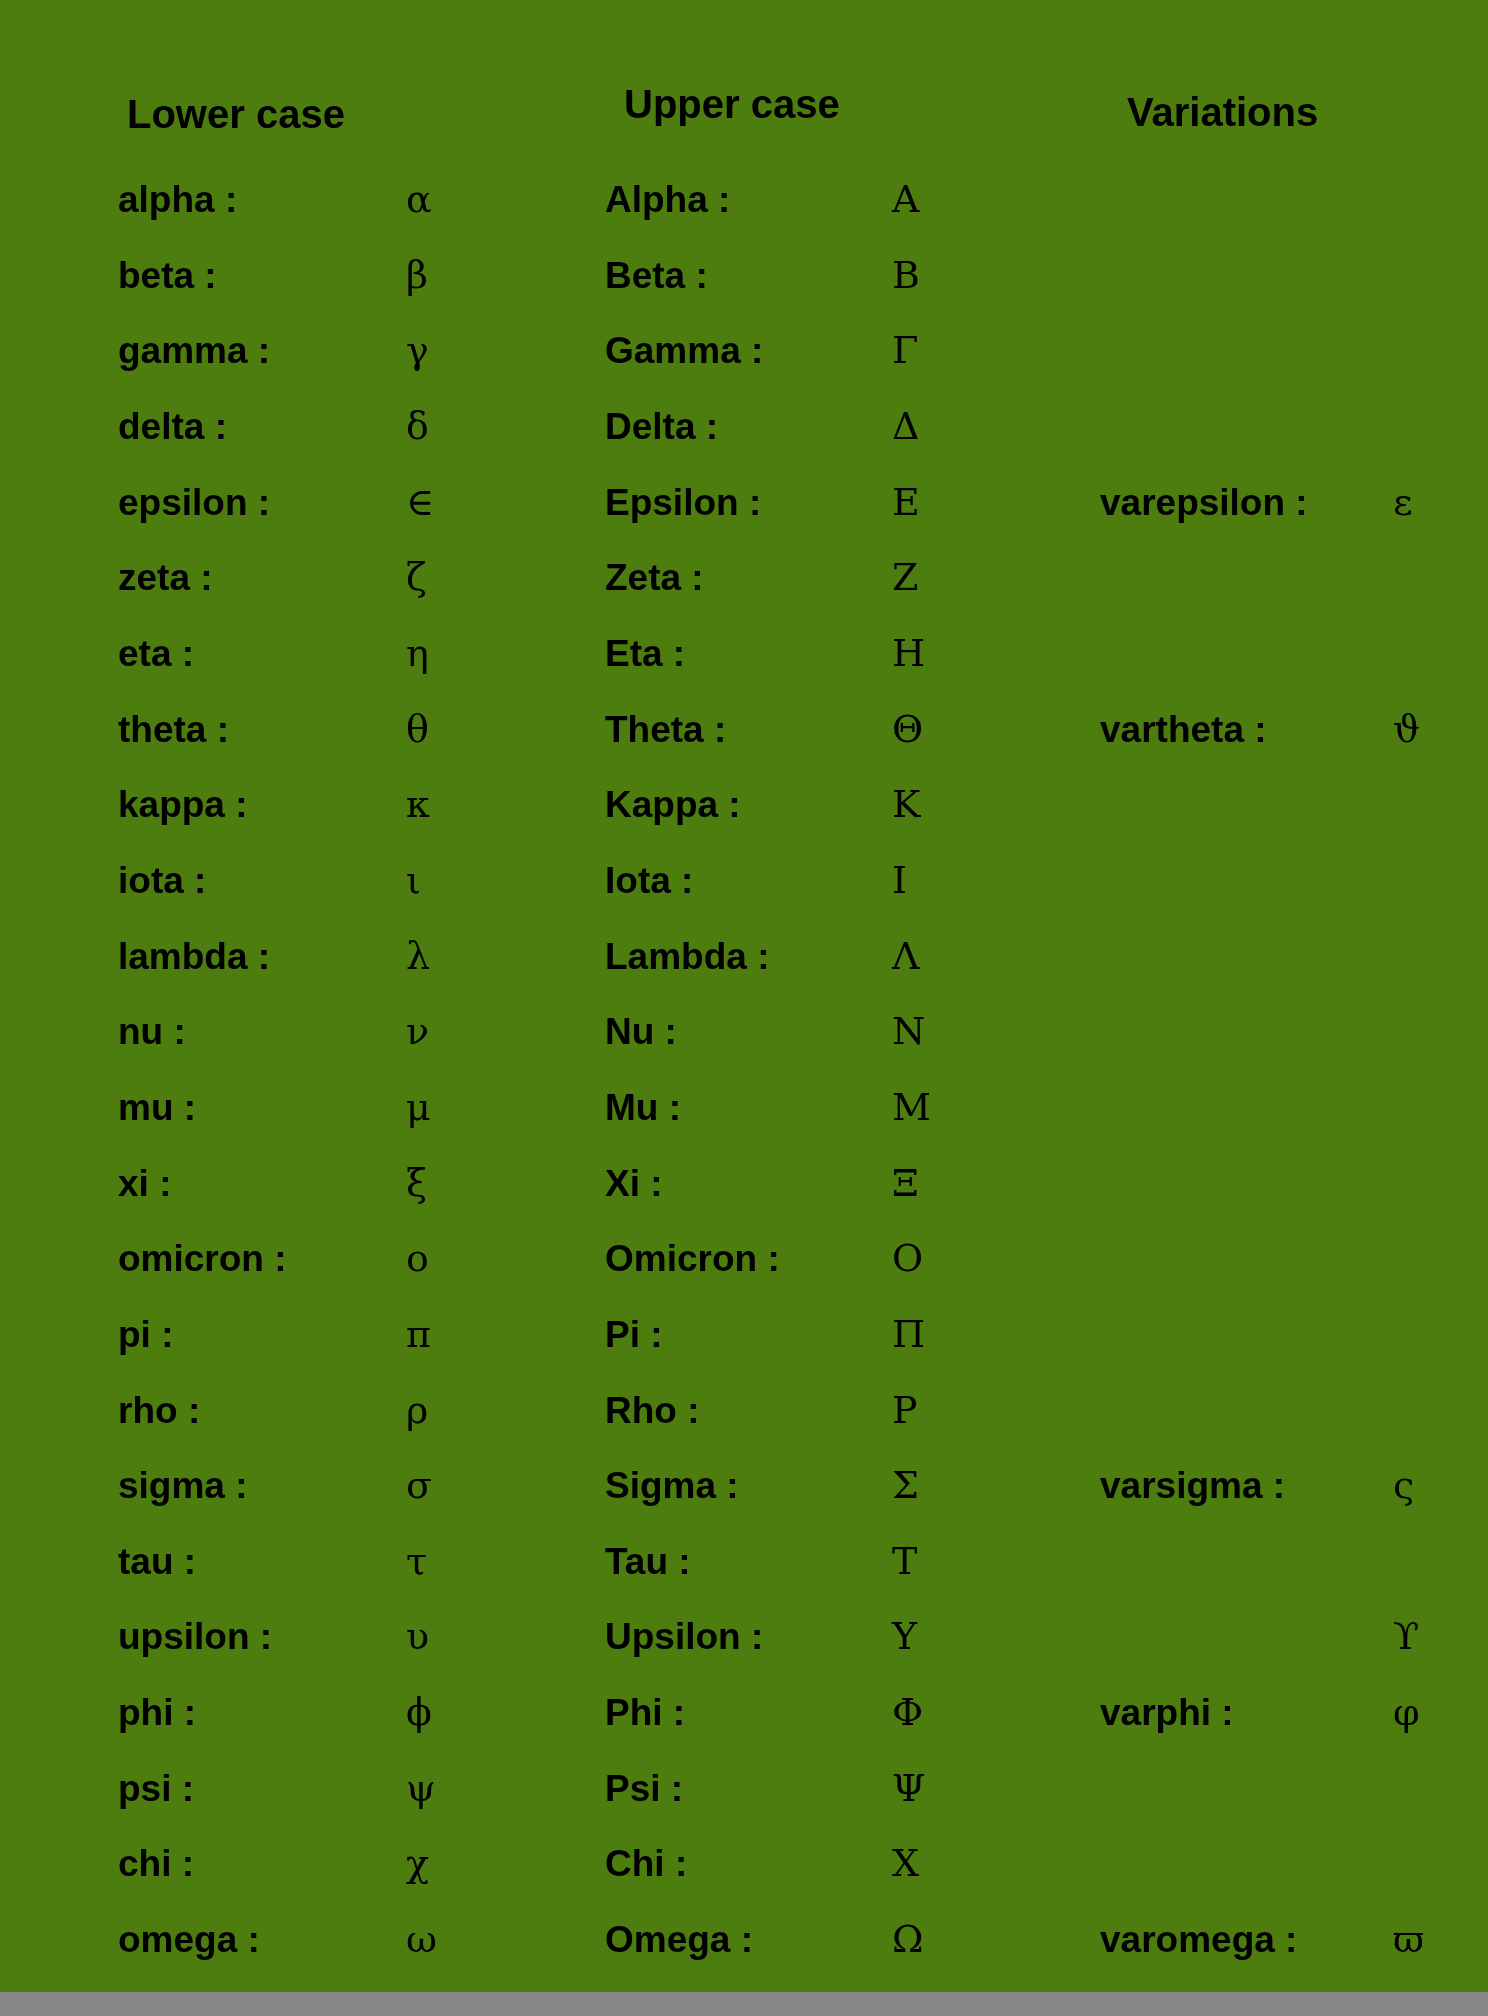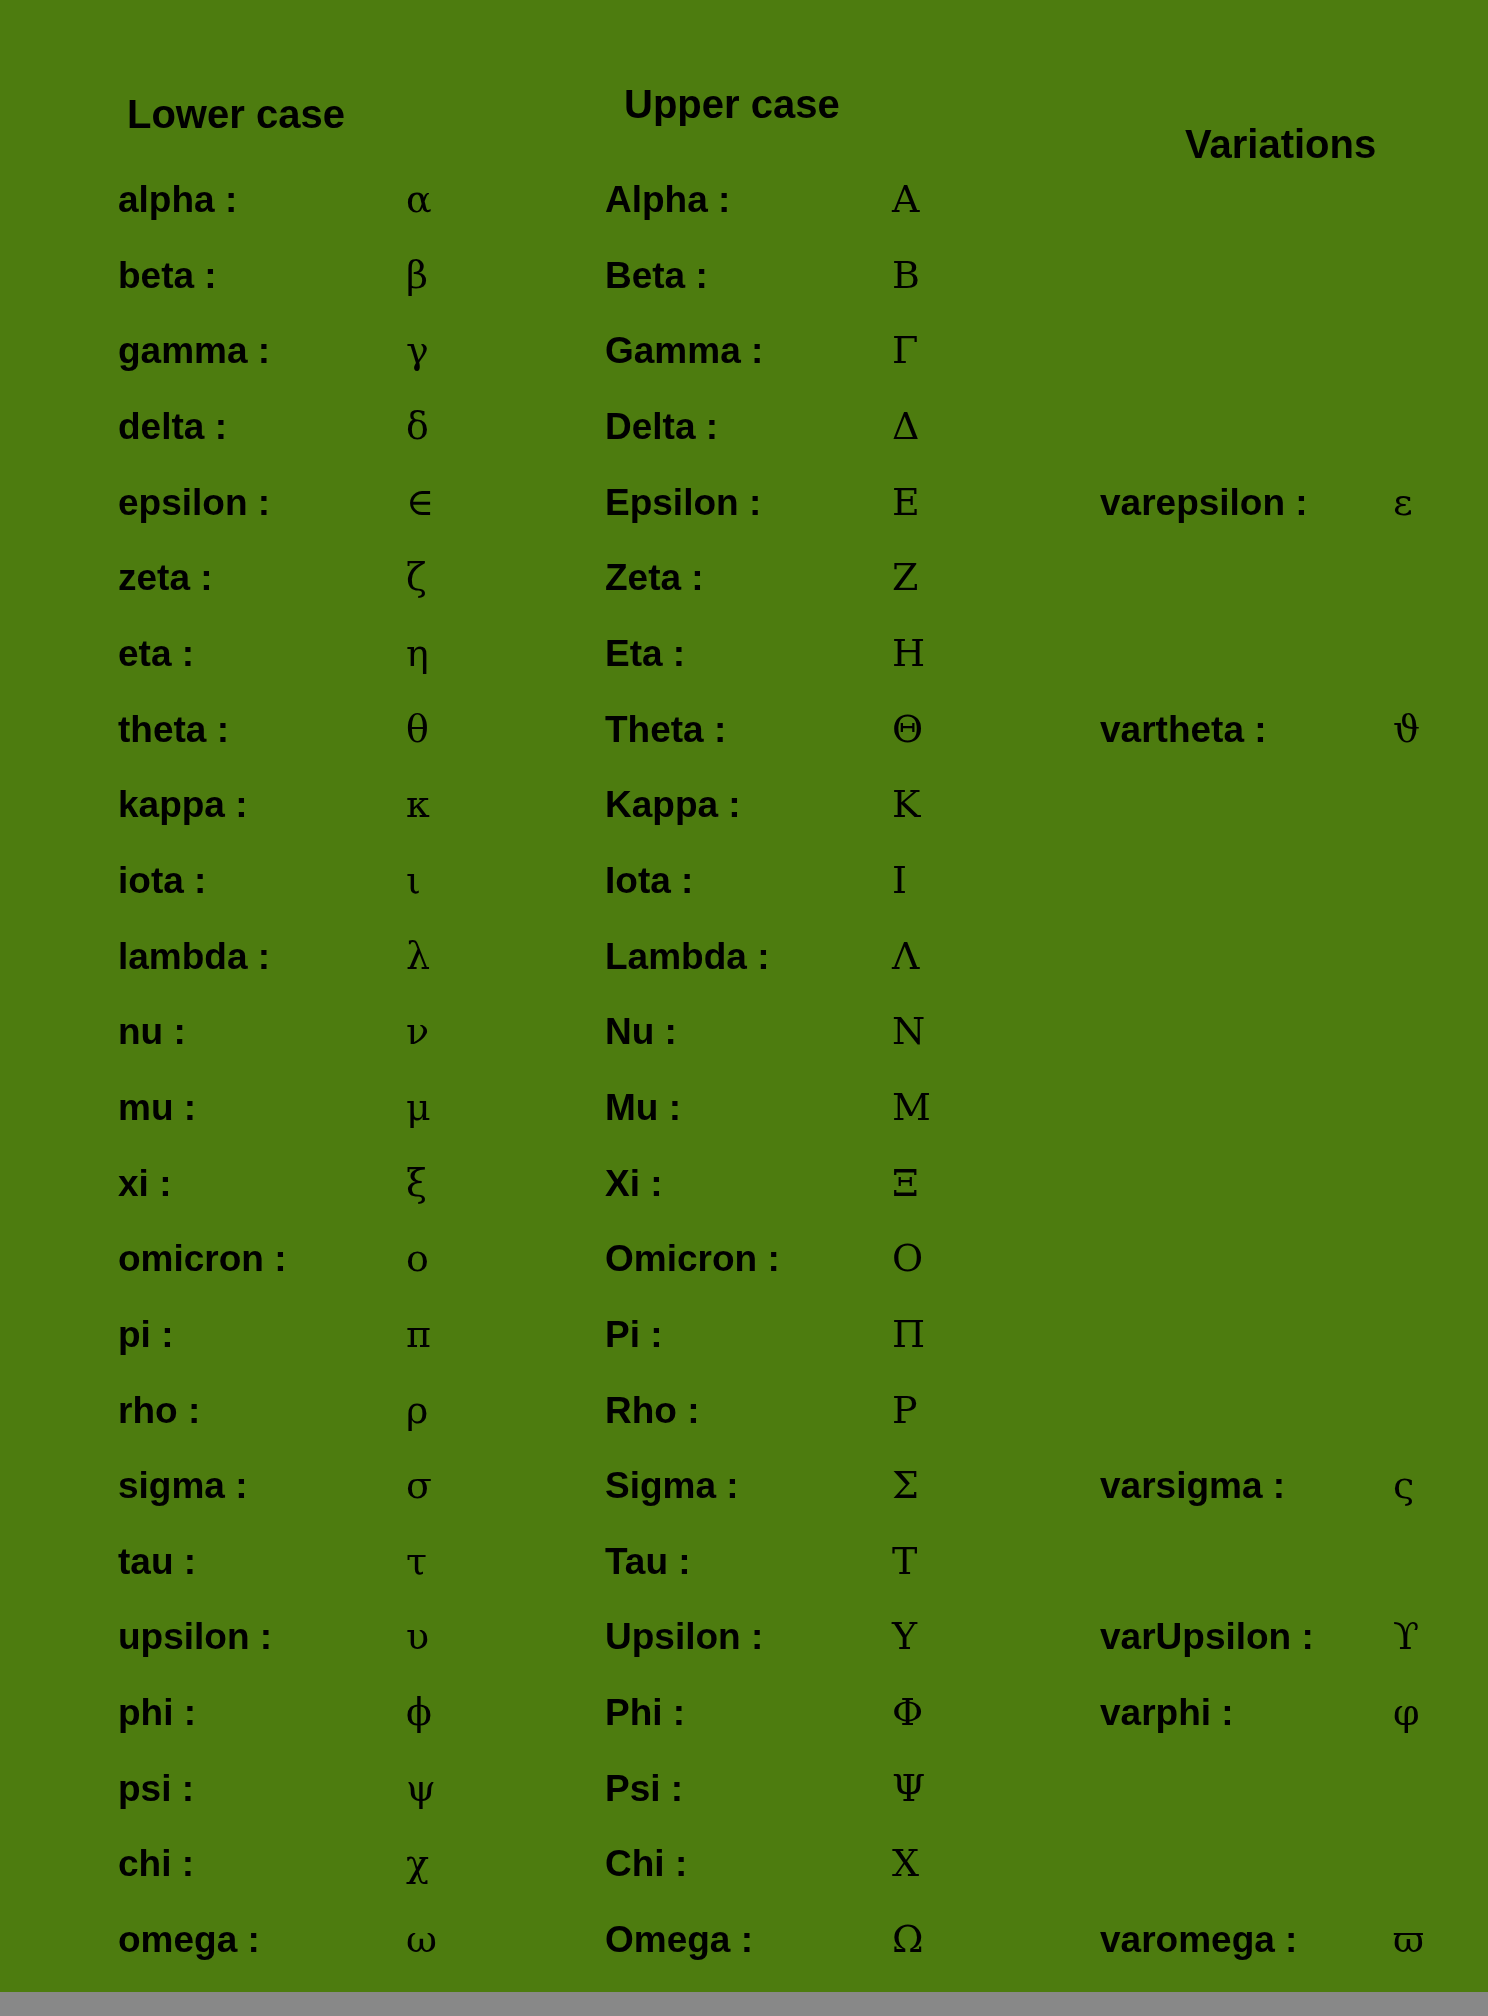--- a/index.html
+++ b/index.html
@@ -14,21 +14,21 @@
     font-family: "Liberation Sans", "DejaVu Sans", sans-serif;
   }
   .hdr {
     position: absolute;
     font-weight: bold;
     font-size: 40px;
     white-space: nowrap;
   }
   #hdr-lower      { left: 127px; top: 92px; }
   #hdr-upper      { left: 624px; top: 82px; }
-  #hdr-variations { left: 1185px; top: 90px; margin-top: 32px; }
+  #hdr-variations { left: 1127px; top: 90px; }
 
   .rows {
     position: absolute;
     left: 0;
     top: 162px;
     width: 1488px;
     margin-left: 10px;
   }
   .row {
     position: relative;
@@ -236,21 +236,20 @@
     <span class="cell sym c2s">Τ</span>
     <span class="cell lbl c3l"></span>
     <span class="cell sym c3s"></span>
   </div>
 
   <div class="row">
     <span class="cell lbl c1l">upsilon :</span>
     <span class="cell sym c1s">υ</span>
     <span class="cell lbl c2l">Upsilon :</span>
     <span class="cell sym c2s">Υ</span>
-    <span class="cell lbl c3l">varUpsilon :</span>
     <span class="cell sym c3s">ϒ</span>
   </div>
 
   <div class="row">
     <span class="cell lbl c1l">phi :</span>
     <span class="cell sym c1s">ϕ</span>
     <span class="cell lbl c2l">Phi :</span>
     <span class="cell sym c2s">Φ</span>
     <span class="cell lbl c3l">varphi :</span>
     <span class="cell sym c3s">φ</span>

